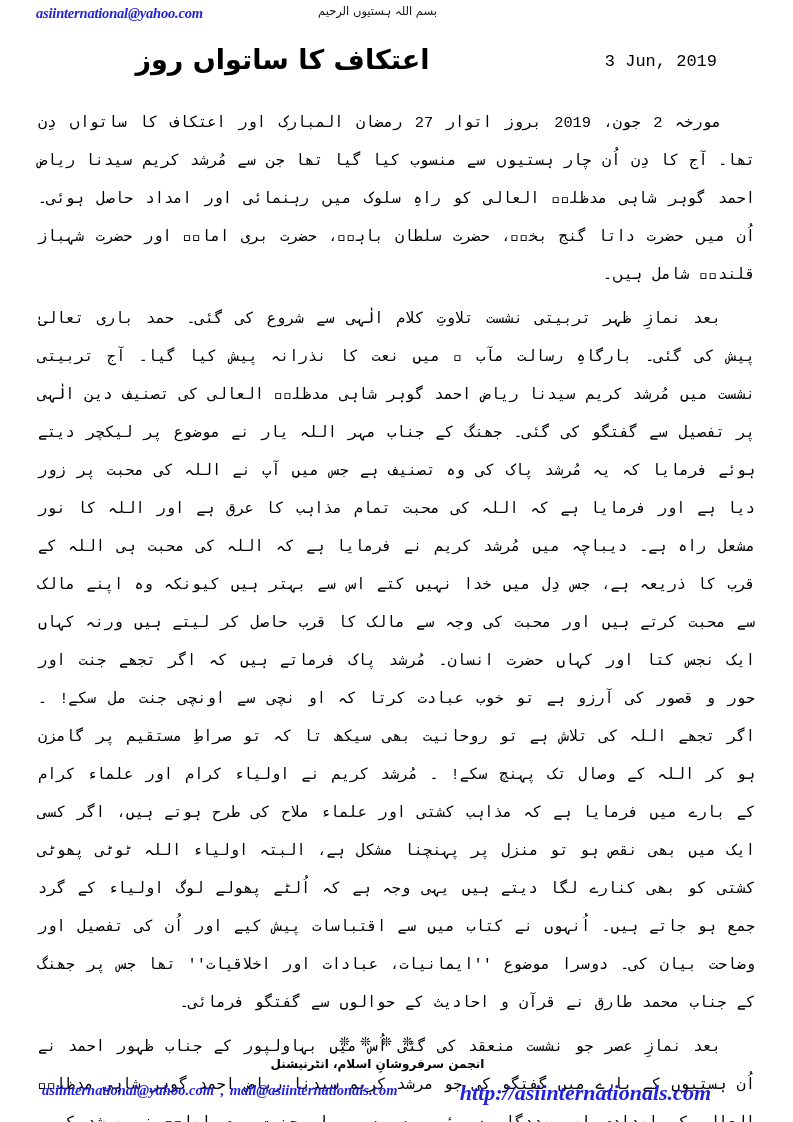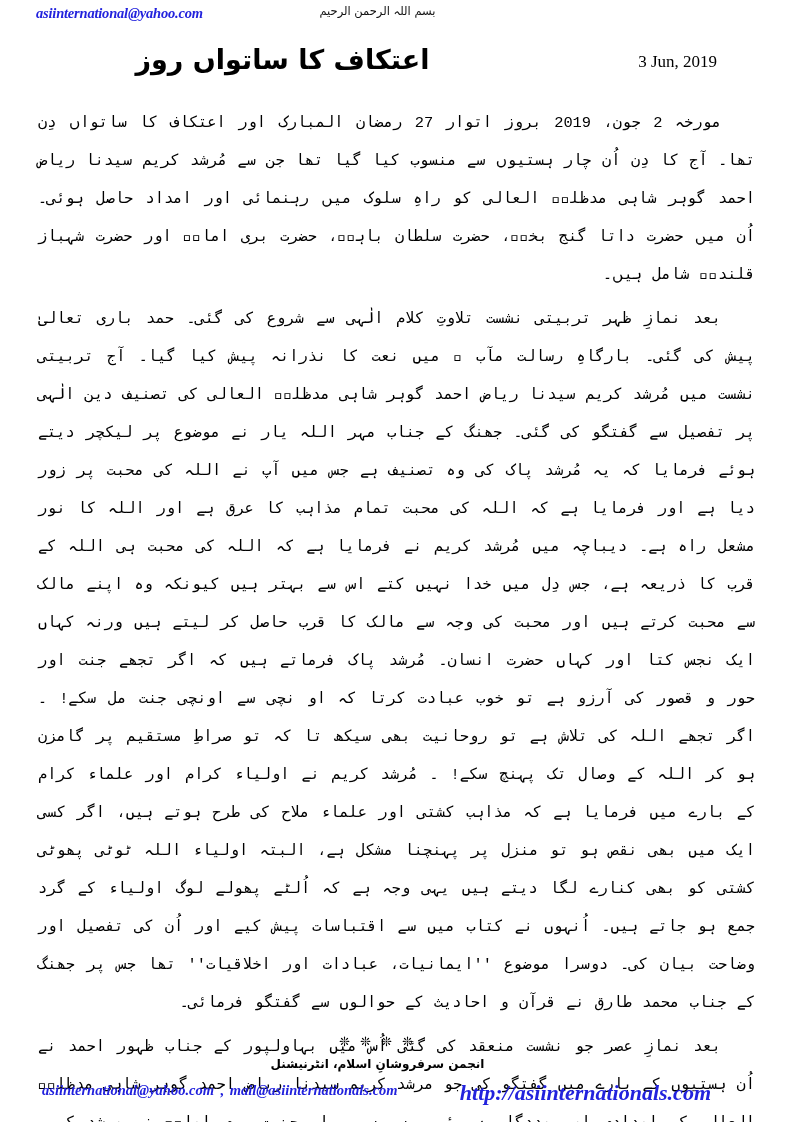--- a/index.html
+++ b/index.html
@@ -57,21 +57,21 @@
     font-family:"DejaVu Sans", sans-serif;
     font-size:27px;
     font-weight:bold;
     color:#000;
     letter-spacing:0px;
     transform:translateX(-95px);
   }
   .doc-date{
     position:absolute;
     right:38px; top:18px;
-    font-family:Liberation Serif, serif;
+    font-family:Liberation Mono, monospace;
     font-size:17px;
     color:#000;
     white-space:nowrap;
   }
 
   
   .body-wrap{
     position:absolute;
     left:38px; top:104px;
     width:717px;
@@ -150,21 +150,21 @@
     white-space:nowrap;
   }
 </style>
 </head>
 <body>
 
 <div class="page">
 
   <div class="masthead">
     <div class="hdr-email">asiinternational@yahoo.com</div>
-    <div class="bismillah">بسم اللہ الرحمن الرحیم</div>
+    <div class="bismillah">بسم اللہ ہستیوں الرحیم</div>
   </div>
 
   <div class="titlerow">
     <div class="doc-title">اعتکاف کا ساتواں روز</div>
     <div class="doc-date">3 Jun, 2019</div>
   </div>
 
   <div class="body-wrap">
     <p class="para">مورخہ 2 جون، 2019 بروز اتوار 27 رمضان المبارک اور اعتکاف کا ساتواں دِن تھا۔ آج کا دِن اُن چار ہستیوں سے منسوب کیا گیا تھا جن سے مُرشد کریم سیدنا ریاض احمد گوہر شاہی مدظلہٗ العالی کو راہِ سلوک میں رہنمائی اور امداد حاصل ہوئی۔ اُن میں حضرت داتا گنج بخشؒ، حضرت سلطان باہوؒ، حضرت بری امامؒ اور حضرت شہباز قلندرؒ شامل ہیں۔</p>
     <p class="para">بعد نمازِ ظہر تربیتی نشست تلاوتِ کلام الٰہی سے شروع کی گئی۔ حمد باری تعالیٰ پیش کی گئی۔ بارگاہِ رسالت مآب ﷺ میں نعت کا نذرانہ پیش کیا گیا۔ آج تربیتی نشست میں مُرشد کریم سیدنا ریاض احمد گوہر شاہی مدظلہٗ العالی کی تصنیف دین الٰہی پر تفصیل سے گفتگو کی گئی۔ جھنگ کے جناب مہر اللہ یار نے موضوع پر لیکچر دیتے ہوئے فرمایا کہ یہ مُرشد پاک کی وہ تصنیف ہے جس میں آپ نے اللہ کی محبت پر زور دیا ہے اور فرمایا ہے کہ اللہ کی محبت تمام مذاہب کا عرق ہے اور اللہ کا نور مشعل راہ ہے۔ دیباچہ میں مُرشد کریم نے فرمایا ہے کہ اللہ کی محبت ہی اللہ کے قرب کا ذریعہ ہے، جس دِل میں خدا نہیں کتے اس سے بہتر ہیں کیونکہ وہ اپنے مالک سے محبت کرتے ہیں اور محبت کی وجہ سے مالک کا قرب حاصل کر لیتے ہیں ورنہ کہاں ایک نجس کتا اور کہاں حضرت انسان۔ مُرشد پاک فرماتے ہیں کہ اگر تجھے جنت اور حور و قصور کی آرزو ہے تو خوب عبادت کرتا کہ او نچی سے اونچی جنت مل سکے! ۔ اگر تجھے اللہ کی تلاش ہے تو روحانیت بھی سیکھ تا کہ تو صراطِ مستقیم پر گامزن ہو کر اللہ کے وصال تک پہنچ سکے! ۔ مُرشد کریم نے اولیاء کرام اور علماء کرام کے بارے میں فرمایا ہے کہ مذاہب کشتی اور علماء ملاح کی طرح ہوتے ہیں، اگر کسی ایک میں بھی نقص ہو تو منزل پر پہنچنا مشکل ہے، البتہ اولیاء اللہ ٹوٹی پھوٹی کشتی کو بھی کنارے لگا دیتے ہیں یہی وجہ ہے کہ اُلٹے پھولے لوگ اولیاء کے گرد جمع ہو جاتے ہیں۔ اُنہوں نے کتاب میں سے اقتباسات پیش کیے اور اُن کی تفصیل اور وضاحت بیان کی۔ دوسرا موضوع ''ایمانیات، عبادات اور اخلاقیات'' تھا جس پر جھنگ کے جناب محمد طارق نے قرآن و احادیث کے حوالوں سے گفتگو فرمائی۔</p>

